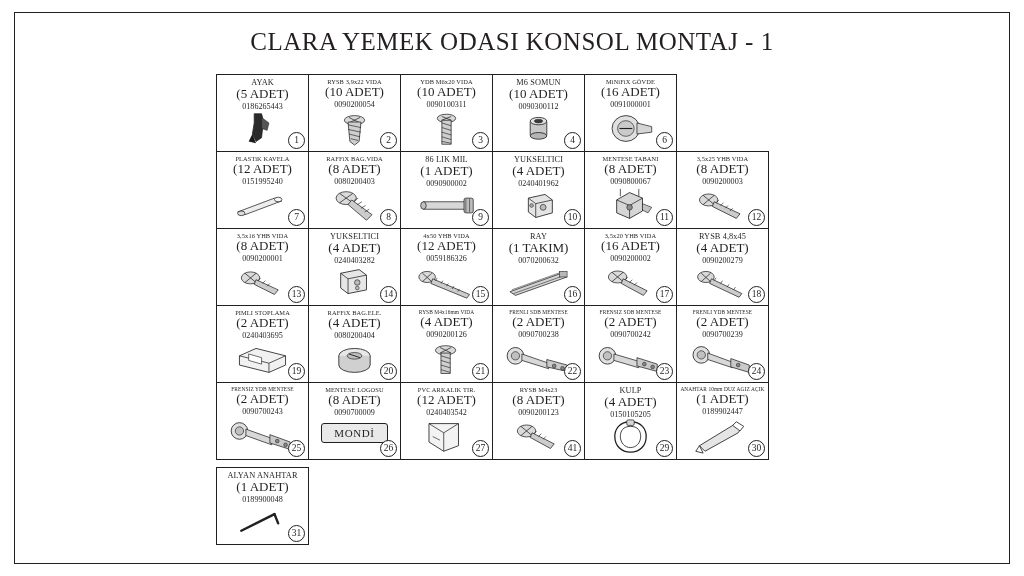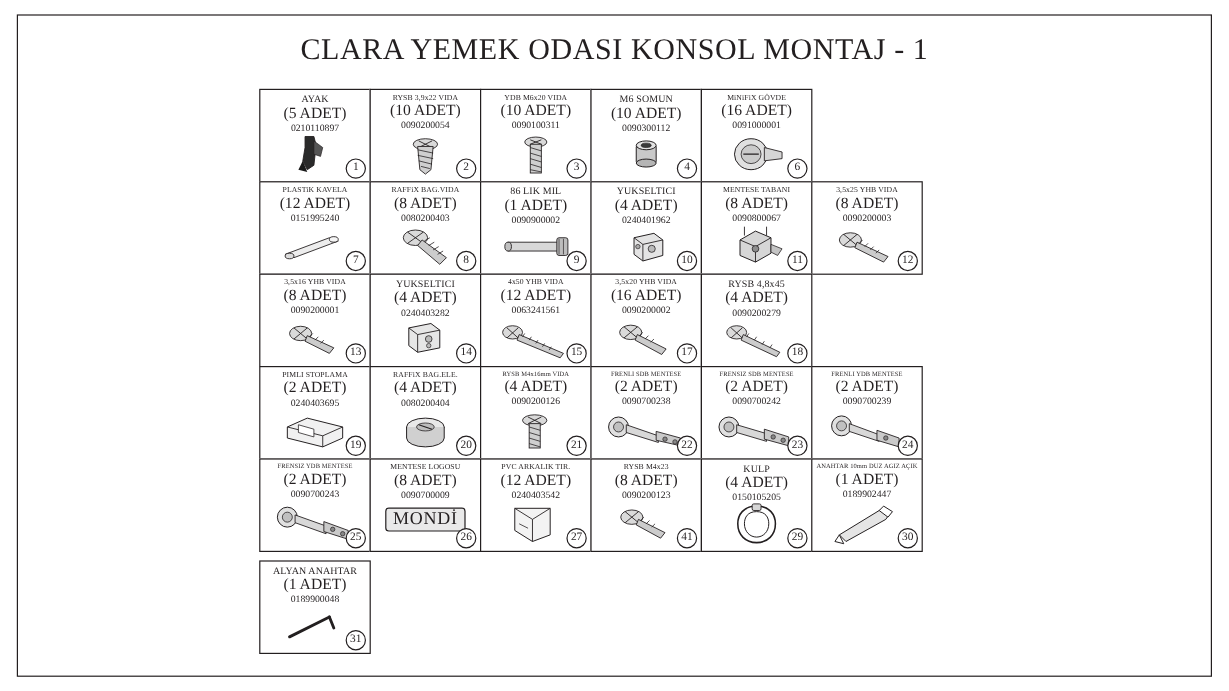--- a/index.html
+++ b/index.html
@@ -86,21 +86,21 @@
     font-family: "Liberation Serif", serif;
   }
   .logo-plate {
     position: absolute;
     left: 12px; right: 12px; top: 40px;
     height: 20px;
     border: 1px solid #231f20;
     border-radius: 3px;
     background: #e9e9e9;
     text-align: center;
-    font-size: 15px;
+    font-size: 11px;
     line-height: 18px;
     letter-spacing: 0.6px;
     color: #231f20;
     font-family: "Liberation Serif", serif;
   }
 </style>
 </head>
 <body>
 
 <div id="page">
@@ -108,21 +108,21 @@
   <div class="sheet-title">CLARA YEMEK ODASI KONSOL MONTAJ - 1</div>
 
   <div class="grid">
 
     <div class="row">
 
       <div class="cell">
         <div class="label">
           <div class="l1">AYAK</div>
           <div class="l2">(5 ADET)</div>
-          <div class="l3">0210110897</div>
+          <div class="l3">0186265443</div>
         </div>
         <div class="art">
           <svg viewBox="0 0 90 40" preserveAspectRatio="xMidYMid meet">
             <path d="M36 4 L44 4 L46 12 L44 30 L38 34 L34 26 L36 14 Z" fill="#2a2a2a" stroke="#231f20" stroke-width="0.8"></path>
             <path d="M44 8 L52 14 L50 22 L44 20 Z" fill="#555" stroke="#231f20" stroke-width="0.6"></path>
             <path d="M34 26 L30 34 L38 36 Z" fill="#1a1a1a"></path>
           </svg>
         </div>
         <div class="num">1</div>
       </div>
@@ -335,33 +335,49 @@
             <circle cx="48" cy="26" r="2" fill="#bbb" stroke="#231f20" stroke-width="0.6"></circle>
           </svg>
         </div>
         <div class="num">14</div>
       </div>
 
       <div class="cell">
         <div class="label">
           <div class="l1 small">4x50 YHB VIDA</div>
           <div class="l2">(12 ADET)</div>
-          <div class="l3">0063241561</div>
+          <div class="l3">0059186326</div>
         </div>
         <div class="art">
           <svg viewBox="0 0 90 40" preserveAspectRatio="xMidYMid meet">
             <ellipse cx="24" cy="14" rx="9" ry="6" fill="#dadada" stroke="#231f20" stroke-width="0.8"></ellipse>
             <path d="M19 10 L29 19 M29 10 L19 19" stroke="#231f20" stroke-width="0.8"></path>
             <path d="M30 16 L70 33 L67 37 L28 21 Z" fill="#cccccc" stroke="#231f20" stroke-width="0.8"></path>
             <path d="M33 18 L35 15 M39 21 L41 18 M45 24 L47 21 M51 27 L53 24 M57 30 L59 27" stroke="#231f20" stroke-width="0.7"></path>
           </svg>
         </div>
         <div class="num">15</div>
       </div>
 
+      <div class="cell">
+        <div class="label">
+          <div class="l1">RAY</div>
+          <div class="l2">(1 TAKIM)</div>
+          <div class="l3">0070200632</div>
+        </div>
+        <div class="art">
+          <svg viewBox="0 0 90 40" preserveAspectRatio="xMidYMid meet">
+            <path d="M14 30 L70 10 L76 14 L20 34 Z" fill="#d4d4d4" stroke="#231f20" stroke-width="0.8"></path>
+            <path d="M16 28 L72 8" stroke="#231f20" stroke-width="0.6"></path>
+            <path d="M18 32 L74 12" stroke="#231f20" stroke-width="0.6"></path>
+            <rect x="68" y="8" width="8" height="6" fill="#b8b8b8" stroke="#231f20" stroke-width="0.6"></rect>
+          </svg>
+        </div>
+        <div class="num">16</div>
+      </div>
 
       <div class="cell">
         <div class="label">
           <div class="l1 small">3,5x20 YHB VIDA</div>
           <div class="l2">(16 ADET)</div>
           <div class="l3">0090200002</div>
         </div>
         <div class="art">
           <svg viewBox="0 0 90 40" preserveAspectRatio="xMidYMid meet">
             <ellipse cx="31" cy="14" rx="10" ry="6.5" fill="#dadada" stroke="#231f20" stroke-width="0.8"></ellipse>

